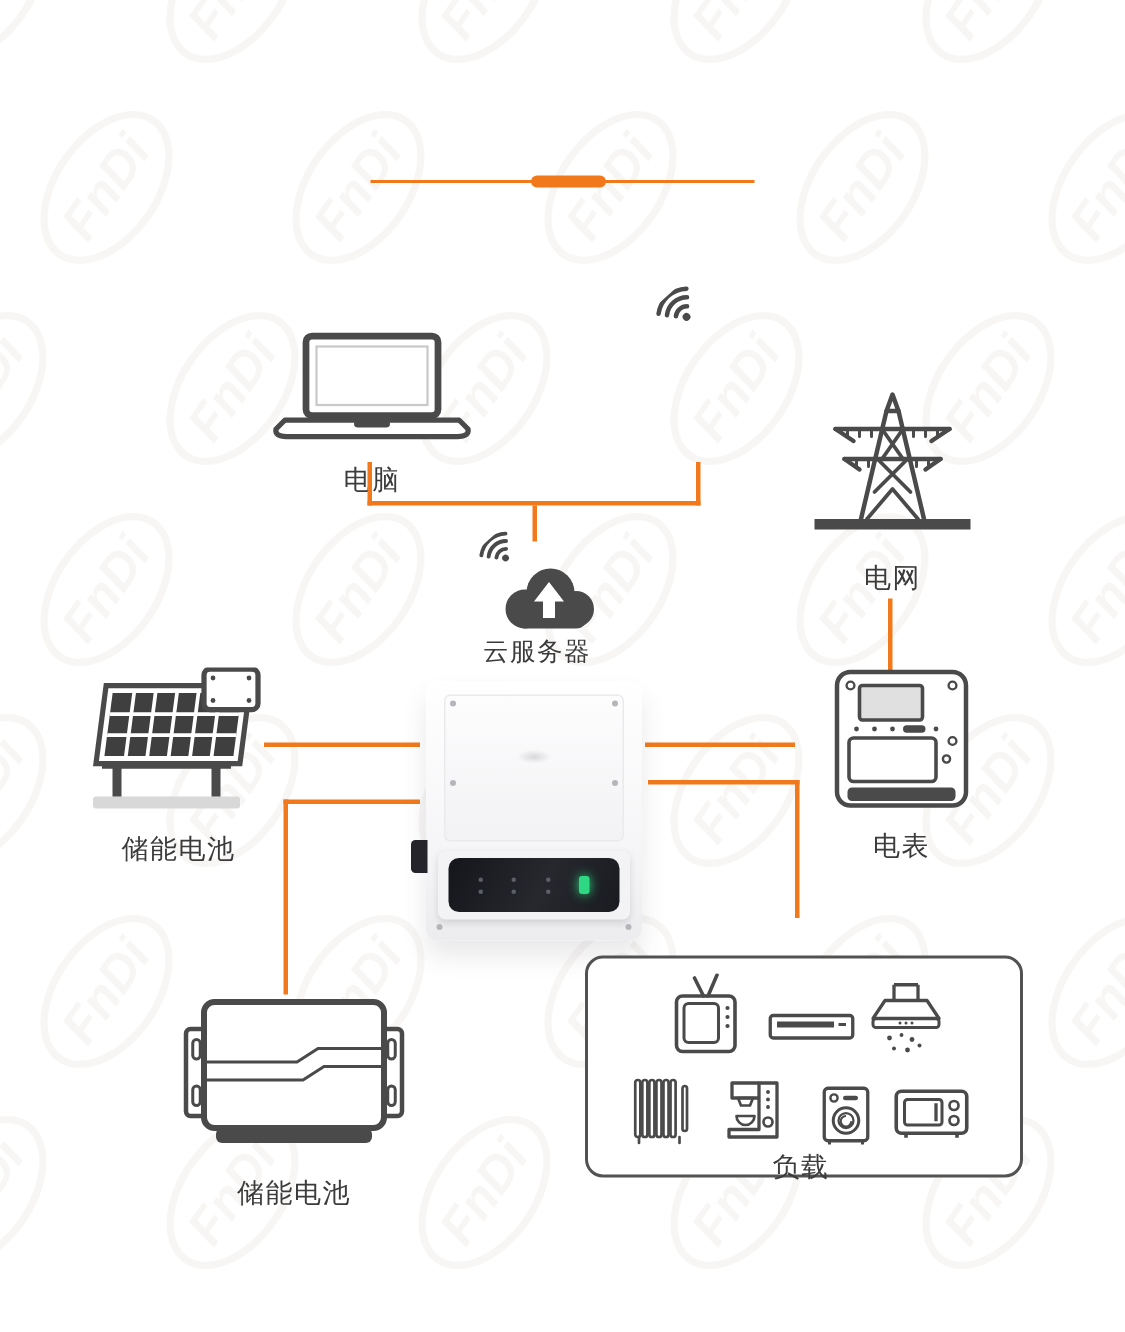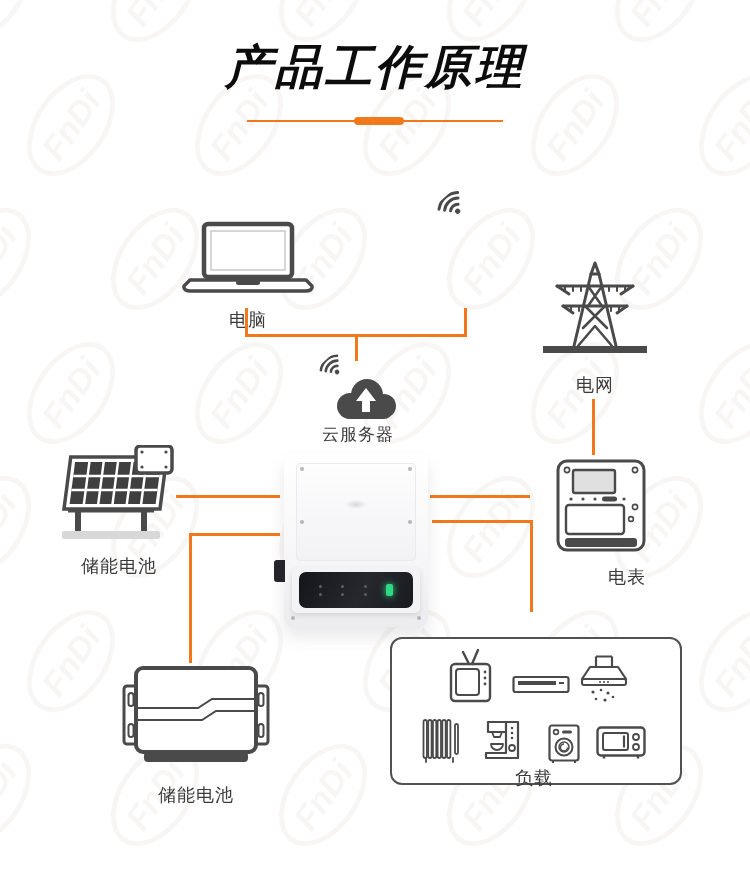--- a/index.html
+++ b/index.html
@@ -22,21 +22,21 @@
   .node{display:flex;flex-direction:column;align-items:center;}
   .node .label{font-size:18px;color:#3b3b3b;margin-top:13px;letter-spacing:1px;white-space:nowrap;}
   .n-computer{left:180px;top:221px;width:136px;}
   .n-phone{left:444px;top:222px;width:46px;}
   .wifi-phone{left:438px;top:194px;width:30px;height:24px;}
   .n-cloud{left:316px;top:356px;width:84px;height:90px;}
   .wifi-cloud{position:absolute;left:4px;top:1px;width:26px;height:21px;}
   .cloud-svg{position:absolute;left:17px;top:19px;width:66px;height:48px;}
   .n-cloud .label{position:absolute;bottom:0;width:100%;text-align:center;font-size:17px;margin:0;}
   .n-grid{left:541px;top:258px;width:108px;}
-  .n-meter{left:556px;top:459px;width:90px;align-items:flex-end;}
+  .n-meter{left:556px;top:446px;width:90px;}
   .n-pv{left:56px;top:445px;width:126px;}
   .n-battery{left:122px;top:662px;width:148px;}
   .wifi{transform:rotate(-42deg);}
   
   .o-line{background:#F2791B;}
   .l-comp-v{left:245px;top:308px;width:3px;height:29px;}
   .l-phone-v{left:464px;top:308px;width:3px;height:29px;}
   .l-top-h{left:245px;top:334px;width:222px;height:3px;}
   .l-cloud-v{left:355px;top:337px;width:3px;height:24px;}
   .l-grid-meter{left:592px;top:399px;width:3px;height:56px;}
@@ -108,21 +108,20 @@
       <div class="wm" style="left: 350px; top: 625px;">FnDi</div>
       <div class="wm" style="left: 518px; top: 625px;">FnDi</div>
       <div class="wm" style="left: 686px; top: 625px;">FnDi</div>
       <div class="wm" style="left: -70px; top: 759px;">FnDi</div>
       <div class="wm" style="left: 98px; top: 759px;">FnDi</div>
       <div class="wm" style="left: 266px; top: 759px;">FnDi</div>
       <div class="wm" style="left: 434px; top: 759px;">FnDi</div>
       <div class="wm" style="left: 602px; top: 759px;">FnDi</div>
     </div>
 
-  <h1 class="title">产品工作原理</h1>
   <div class="divider-thin" style="background: rgb(242, 121, 27);"></div>
   <div class="divider-thick" style="background: rgb(242, 121, 27);"></div>
 
   <div class="node n-computer">
     <svg width="136" height="74" viewBox="0 0 136 74">
       <rect x="24" y="3" width="88" height="53" rx="4" fill="#fff" stroke="#4A4A4A" stroke-width="4.5"></rect>
       <rect x="31" y="10" width="74" height="39" fill="none" stroke="#c9c9c9" stroke-width="1.5"></rect>
       <path d="M10 59 H126 L132 65 Q133 70 125 70 H11 Q3 70 4 65 Z" fill="#fff" stroke="#4A4A4A" stroke-width="3.5" stroke-linejoin="round"></path>
       <rect x="56" y="59" width="24" height="5" rx="2.5" fill="#4A4A4A"></rect>
     </svg>

